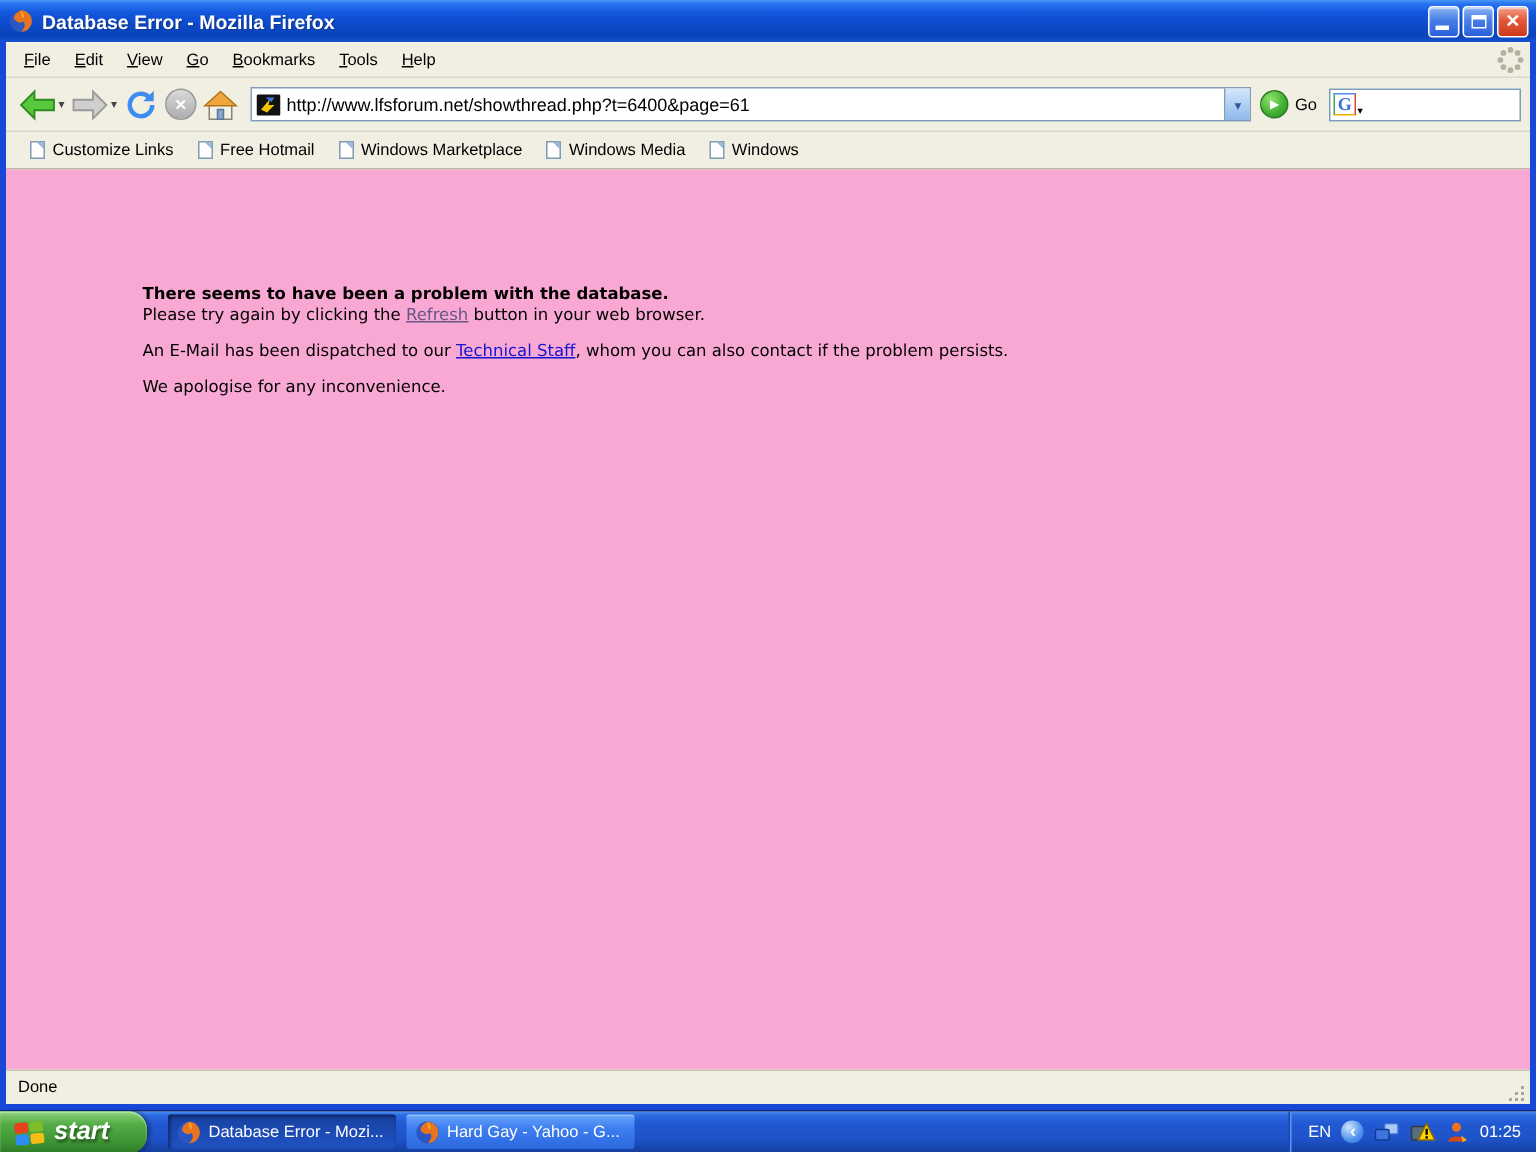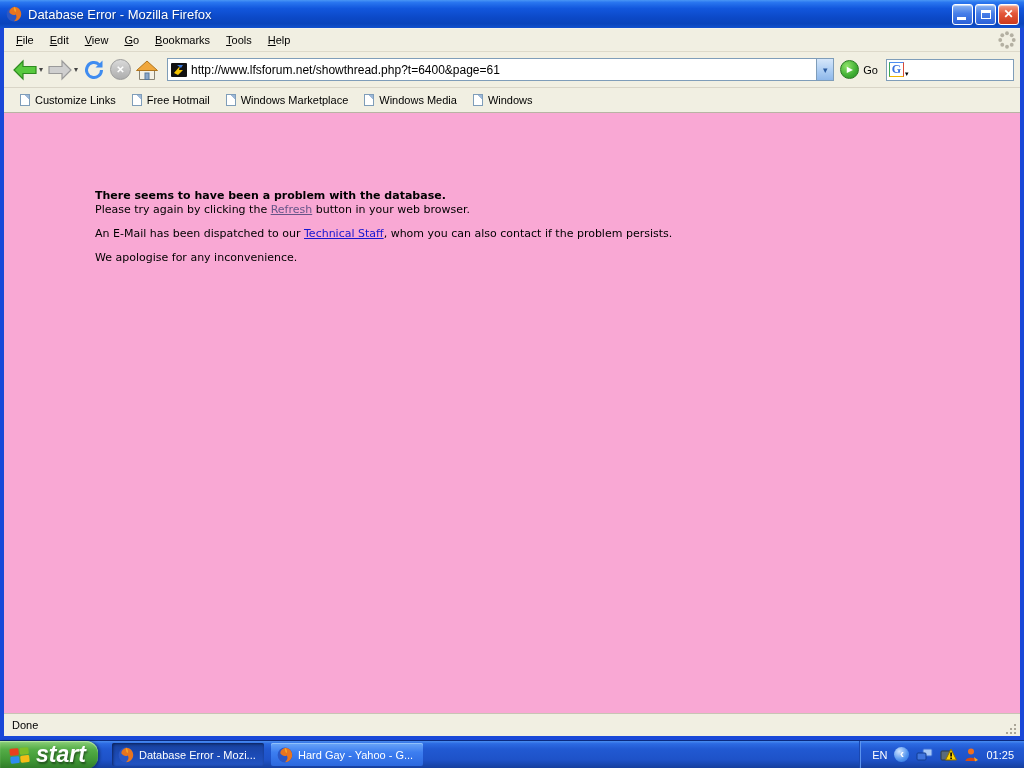--- a/index.html
+++ b/index.html
@@ -4,21 +4,21 @@
 <style>
   * { margin:0; padding:0; box-sizing:border-box; }
   html,body { width:1024px; height:768px; overflow:hidden; }
   body { font-family:"Liberation Sans", sans-serif; background:#ece9d8; position:relative; }
 
   
   .window { position:absolute; left:0; top:0; width:1024px; height:740px;
     background:#1948d8; display:flex; flex-direction:column; }
   .titlebar { flex:none; height:28px; display:flex; align-items:center; padding:0 5px 0 6px;
     background:linear-gradient(180deg,#4a97f5 0%,#2a77f0 8%,#1257dd 30%,#0c49c8 62%,#0a44bb 85%,#1252cf 100%); }
-  .titlebar .title { color:#fff; font-weight:normal; font-size:13px; margin-left:6px;
+  .titlebar .title { color:#fff; font-weight:bold; font-size:13px; margin-left:6px;
     text-shadow:1px 1px 1px #123a8c; flex:1; white-space:nowrap; }
   .winbtn { width:21px; height:21px; border:1px solid #fff; border-radius:3px; margin-left:2px;
     display:flex; align-items:center; justify-content:center;
     background:linear-gradient(180deg,#8ab4f2 0%,#477ee8 45%,#2a60d8 100%);
     box-shadow:inset 0 1px 1px rgba(255,255,255,.6); position:relative; }
   .winbtn.close { background:linear-gradient(180deg,#f2a088 0%,#e4573a 45%,#cc3a1c 100%);
     color:#fff; font-size:12px; font-weight:bold; }
   .min-glyph { position:absolute; left:4px; bottom:4px; width:9px; height:3px; background:#fff; }
   .max-glyph { width:10px; height:9px; border:1px solid #fff; border-top:3px solid #fff; }
 
@@ -87,21 +87,21 @@
   .grip { margin-left:auto; align-self:flex-end; }
 
   
   .taskbar { position:absolute; left:0; bottom:0; width:1024px; height:28px; display:flex;
     background:linear-gradient(180deg,#4a8df0 0%,#2c6ae2 10%,#2159d2 30%,#1e52c8 70%,#153f9e 100%);
     border-top:1px solid #0a2a80; }
   .startbtn { flex:none; width:98px; height:28px; display:flex; align-items:center; gap:6px;
     padding-left:9px; border-radius:0 12px 12px 0; cursor:pointer;
     background:linear-gradient(180deg,#8ed07a 0%,#54ad47 30%,#3f9635 70%,#2f7a28 100%);
     box-shadow:inset 0 1px 1px #b8e8a4, 2px 0 3px rgba(0,0,0,.35); }
-  .start-label { color:#fff; font-style:italic; font-weight:bold; font-size:23px;
+  .start-label { color:#fff; font-style:italic; font-weight:bold; font-size:17px;
     text-shadow:1px 2px 2px rgba(0,0,0,.45); padding-bottom:2px; }
   .tasks { flex:1; display:flex; gap:7px; padding:2px 0 2px 14px; min-width:0; }
   .taskbtn { width:152px; display:flex; align-items:center; gap:5px; padding:0 6px;
     border-radius:2px; color:#fff; font-size:11px; white-space:nowrap; overflow:hidden; cursor:pointer;
     background:linear-gradient(180deg,#6aa6f8 0%,#3d7ef0 40%,#3473e8 70%,#2c68dd 100%);
     box-shadow:inset 0 1px 0 #8fc0fb; }
   .taskbtn.active { background:linear-gradient(180deg,#17419e 0%,#1c4ab4 50%,#2153c2 100%);
     box-shadow:inset 1px 1px 3px rgba(0,0,20,.55); }
   .taskbtn .lbl { overflow:hidden; text-overflow:ellipsis; }
   .tray { flex:none; display:flex; align-items:center; gap:7px; padding:0 10px 0 12px;

